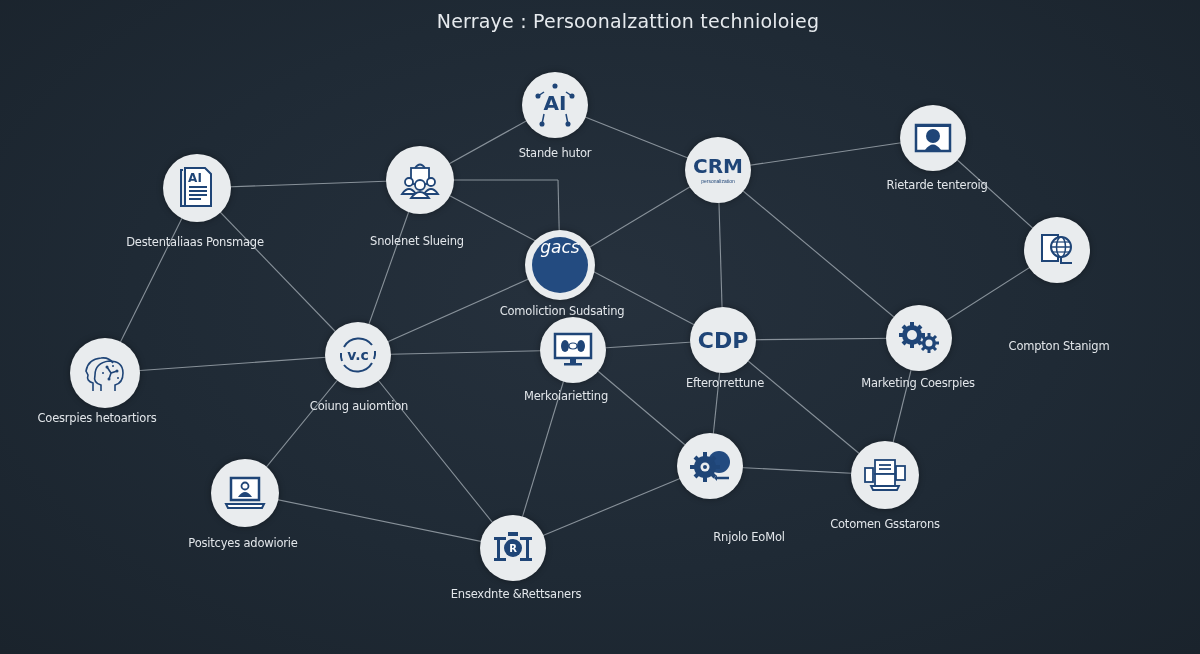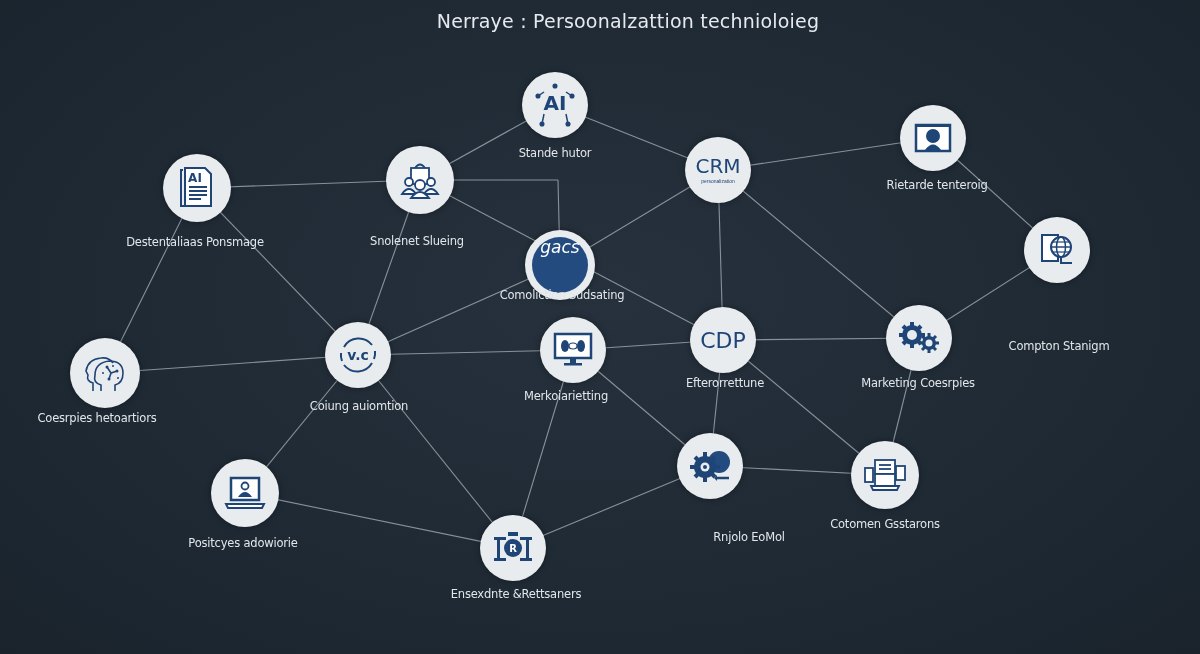--- a/index.html
+++ b/index.html
@@ -22,21 +22,21 @@
     box-shadow: 0 0 6px rgba(0,0,0,0.35);
     display: flex; align-items: center; justify-content: center;
   }
   .node svg { display: block; }
   .label {
     position: absolute; color: #e2e6ea; font-size: 11.5px;
     white-space: nowrap; transform: translateX(-50%);
     font-family: "DejaVu Sans", sans-serif; letter-spacing: -0.2px;
   }
   .txt-icon {
-    color: #1f4577; font-weight: normal; font-family: "DejaVu Sans", sans-serif;
+    color: #1f4577; font-weight: bold; font-family: "DejaVu Sans", sans-serif;
   }
 </style>
 </head>
 <body>
 
 <div class="title">Nerraye : Persoonalzattion technioloieg</div>
 
 <svg class="edges" width="1200" height="654">
   <g stroke="#9aa3ab" stroke-width="1.1" fill="none" opacity="0.85">
     <line x1="555" y1="105" x2="420" y2="180"></line>
@@ -147,21 +147,21 @@
     </g>
   </svg>
 </div>
 <div class="label" style="left:417px;top:234px;">Snolenet Slueing</div>
 
 <div class="node" style="left:525px;top:230px;width:70px;height:70px;">
   <div style="width:56px;height:56px;border-radius:50%;background:#234b80;display:flex;align-items:flex-start;justify-content:center;font-style:italic;">
     <span style="color:#fff;font-size:17px;font-family:'DejaVu Sans',sans-serif;">gacs</span>
   </div>
 </div>
-<div class="label" style="left:562px;top:288px;">Comoliction Sudsating</div>
+<div class="label" style="left:562px;top:304px;">Comoliction Sudsating</div>
 
 <div class="node" style="left:70px;top:338px;width:70px;height:70px;">
   <svg width="44" height="40" viewBox="0 0 44 40">
     <g stroke="#1f4577" stroke-width="1.6" fill="none">
       <path d="M10 38 L10 30 Q3 28 5 22 L3 18 Q5 6 18 5 Q26 4 30 10"></path>
       <path d="M18 38 L18 32 Q10 30 12 22 Q12 10 26 8 Q40 8 40 20 Q40 30 32 32 L32 38"></path>
       <path d="M24 14 L28 20 L34 18 M28 20 L26 26"></path>
     </g>
     <g fill="#1f4577">
       <circle cx="24" cy="14" r="1.5"></circle>

